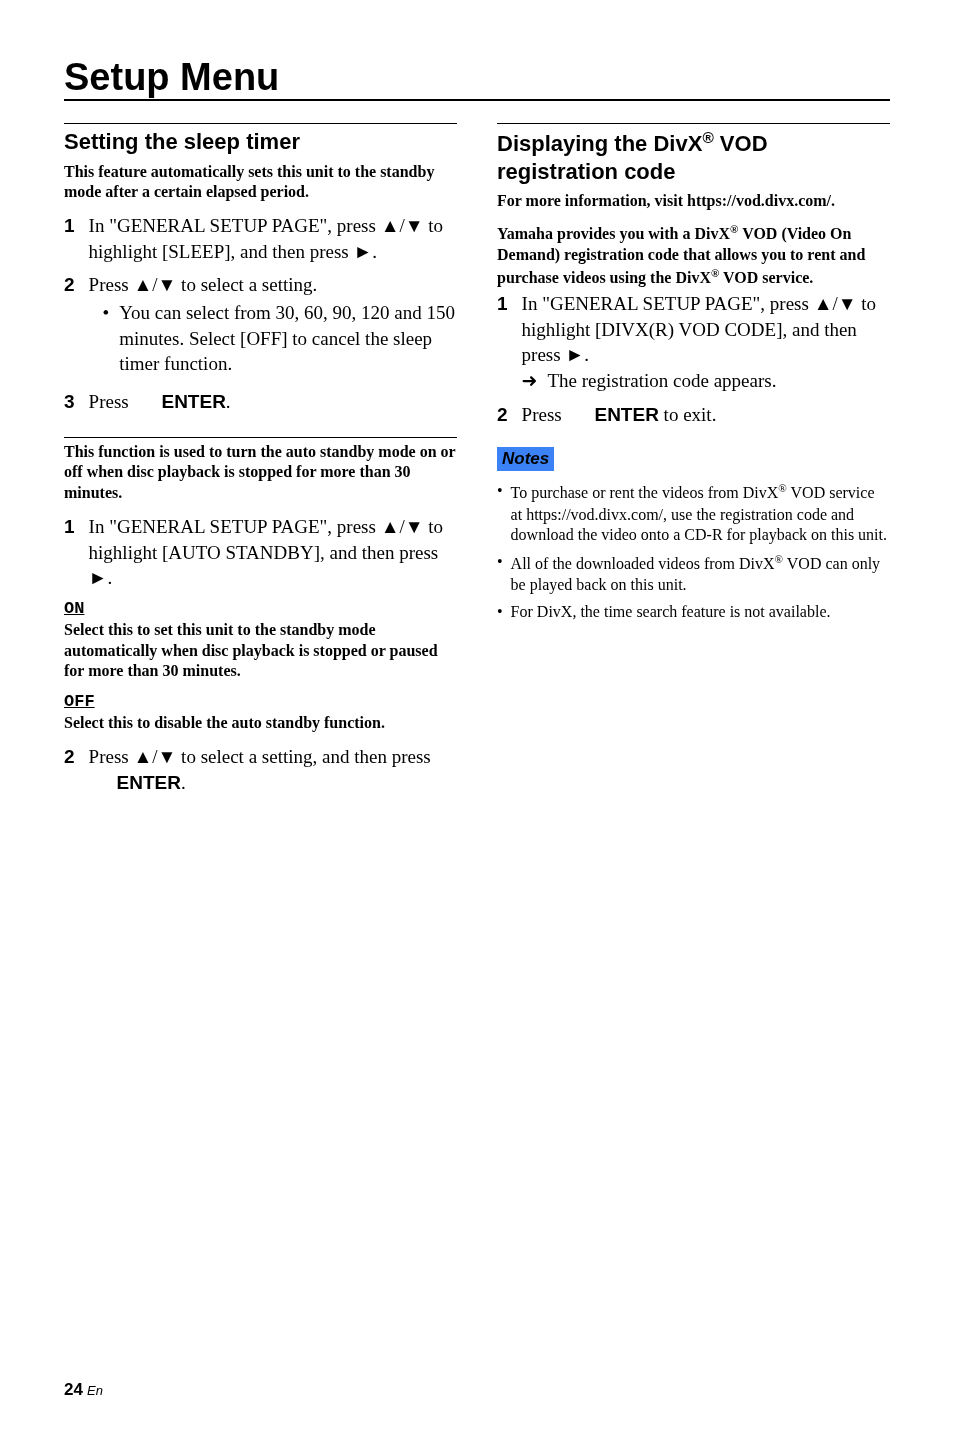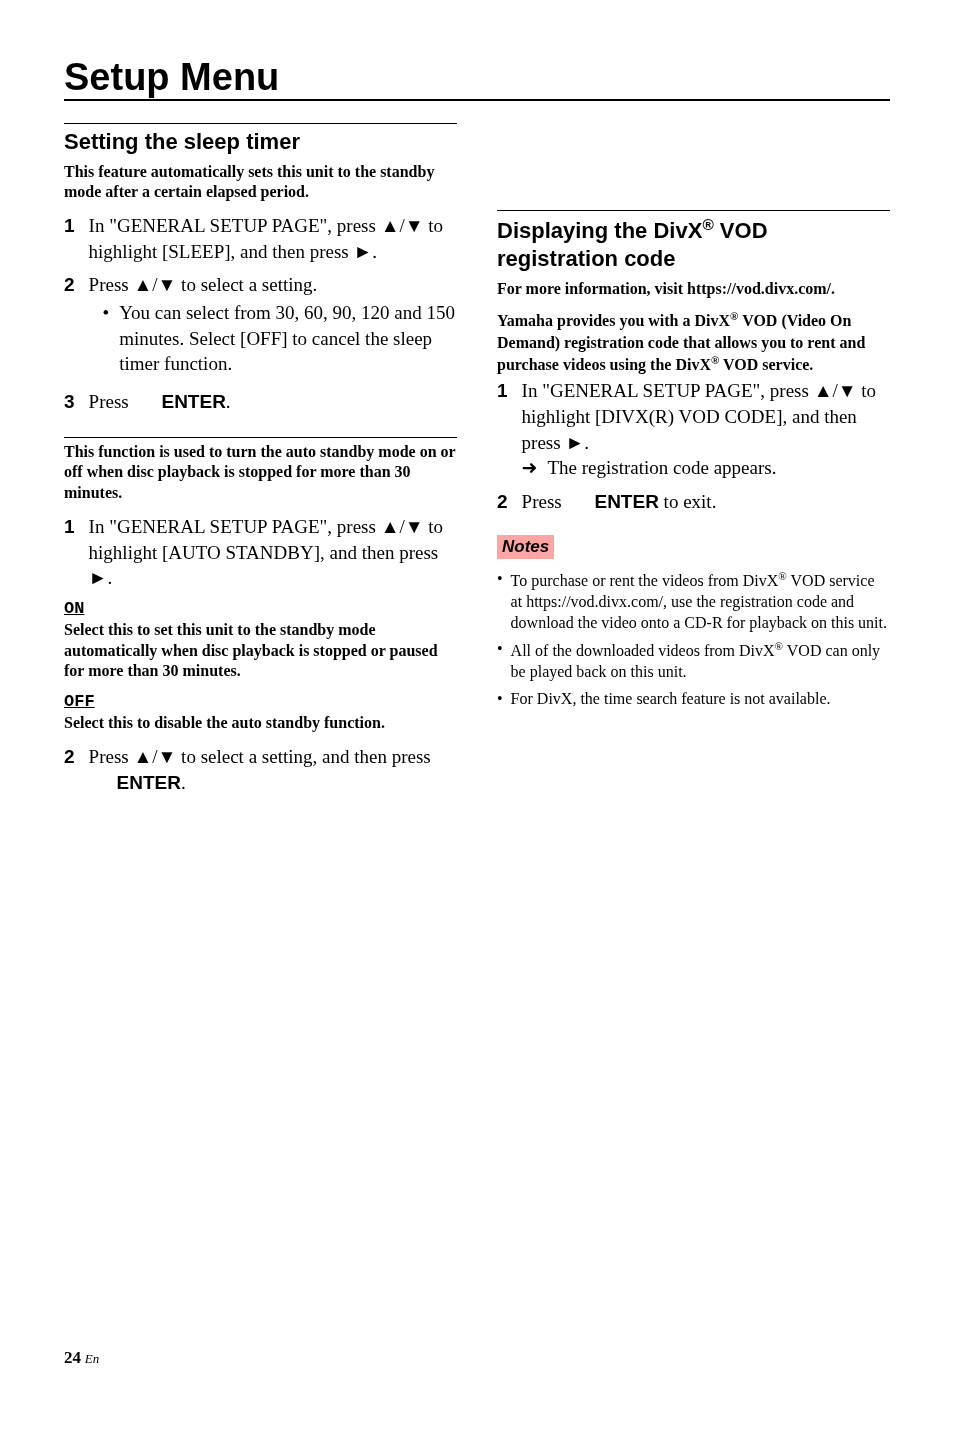--- a/index.html
+++ b/index.html
@@ -1,38 +1,38 @@
 <!DOCTYPE html>
 <html><head>
 <meta charset="utf-8">
 <style>
   * { box-sizing: border-box; margin: 0; padding: 0; }
   html, body { width: 954px; height: 1430px; background: #fff; position: relative; }
   body { font-family: "Times New Roman", Times, serif; color: #000; }
   .page { padding: 56px 64px 0 64px; }
   .chapter-title { font-family: Liberation Sans, sans-serif; font-weight: bold; font-size: 38px; }
   .hr-thick { border: none; border-top: 2.5px solid #000; margin-bottom: 22px; }
-  .columns { display: flex; gap: 40px; align-items: center; }
+  .columns { display: flex; gap: 40px; }
   .col { flex: 1; min-width: 0; }
   .section-rule { border: none; border-top: 1.5px solid #000; margin-bottom: 4px; }
   .section-head { font-family: Arial, Helvetica, sans-serif; font-weight: bold; font-size: 22px; line-height: 1.25; margin-bottom: 6px; }
   .body-text { font-size: 16px; line-height: 1.3; margin-bottom: 10px; font-weight: bold; }
   .step { display: flex; gap: 14px; margin-bottom: 8px; font-size: 19px; line-height: 1.35; }
   .step-num { font-family: Arial, Helvetica, sans-serif; font-weight: bold; font-size: 19px; flex-shrink: 0; }
   .step-body { flex: 1; }
   .bullet-row { display: flex; gap: 10px; margin: 2px 0 4px 14px; font-size: 19px; line-height: 1.35; }
   .bullet-dot { flex-shrink: 0; }
   .sans-bold { font-family: Arial, Helvetica, sans-serif; font-weight: bold; padding-left: 28px; }
   .sublabel { font-family: Liberation Mono, monospace; font-weight: bold; font-size: 17px; text-decoration: underline; margin-top: 6px; margin-bottom: 2px; }
-  .notes-box { display: inline-block; font-family: Arial, Helvetica, sans-serif; font-style: italic; font-weight: bold; font-size: 17px; background: #fca5a5; padding: 2px 5px; margin: 12px 0 10px 0; }
+  .notes-box { display: inline-block; font-family: Arial, Helvetica, sans-serif; font-style: italic; font-weight: bold; font-size: 17px; background: #3b82f6; padding: 2px 5px; margin: 12px 0 10px 0; }
   .note-item { display: flex; gap: 8px; font-size: 16px; line-height: 1.3; margin-bottom: 6px; }
   .note-dot { flex-shrink: 0; }
   .arrow-row { display: flex; gap: 10px; margin-left: 0; font-size: 19px; line-height: 1.35; }
   .arrow-sym { flex-shrink: 0; }
-  .footer { position: absolute; bottom: 62px; left: 64px; font-family: Liberation Serif, serif; font-size: 15px; }
+  .footer { position: absolute; bottom: 30px; left: 64px; font-family: Liberation Sans, sans-serif; font-size: 15px; }
   .footer .pg { font-weight: bold; font-size: 17px; }
   .footer .en { font-style: italic; font-size: 13px; }
   sup { font-size: 0.7em; vertical-align: super; }
 </style>
 </head>
 <body>
 
 <div class="page">
   <div class="chapter-title">Setup Menu</div>
   <hr class="hr-thick">

